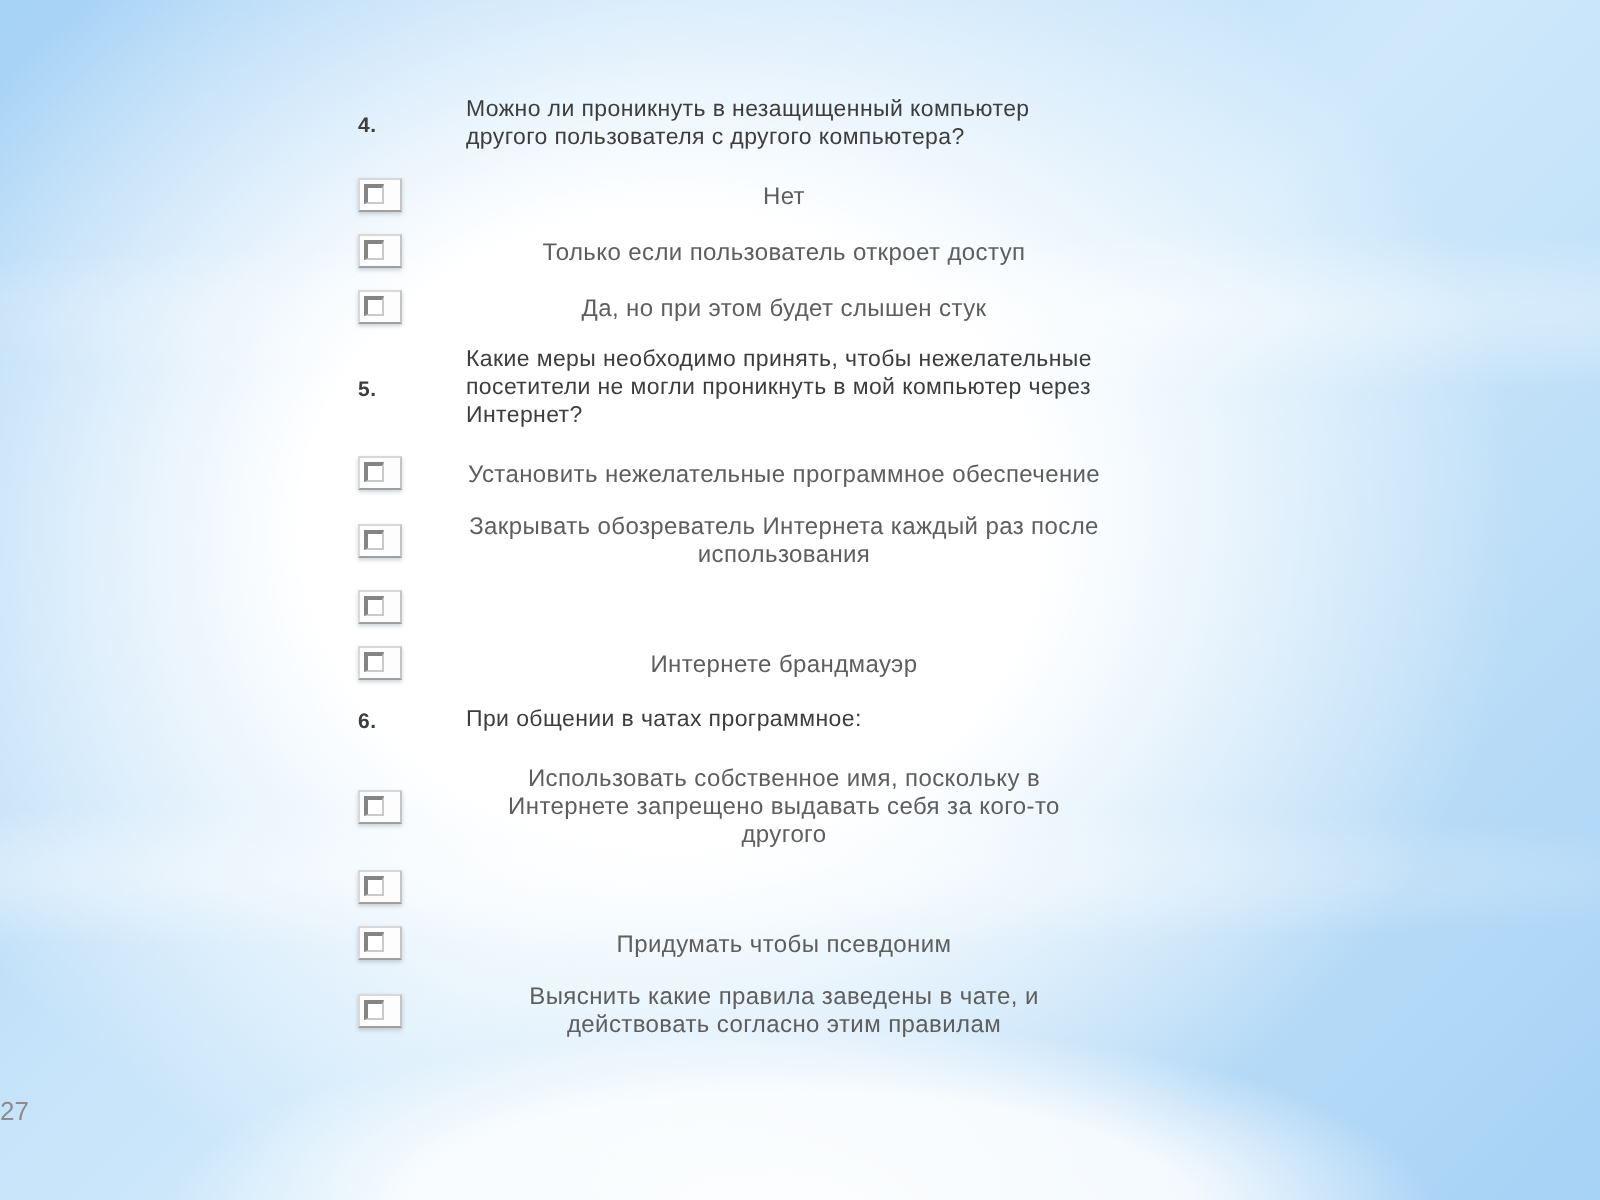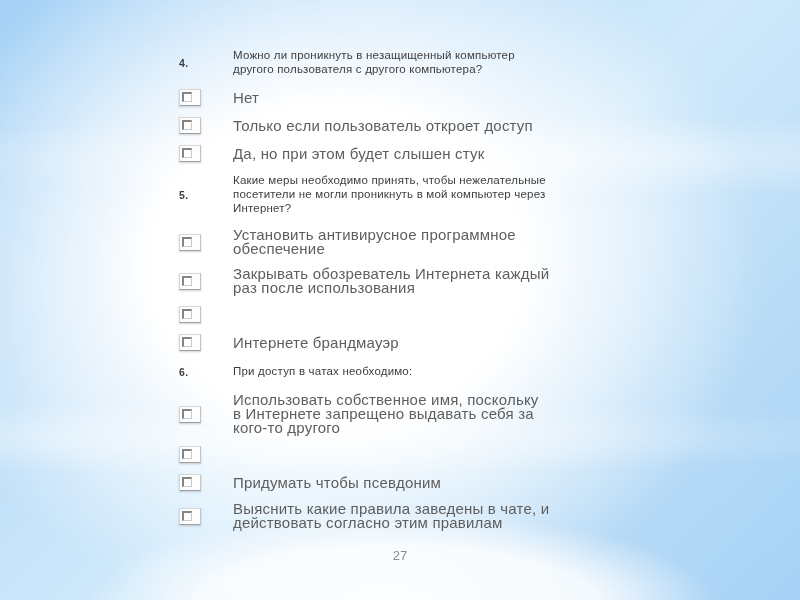--- a/index.html
+++ b/index.html
@@ -47,24 +47,25 @@
     width: 318px;
     font-size: 11.5px;
     font-weight: normal;
     line-height: 14px;
     color: var(--question-text, #3d3d3d);
     letter-spacing: 0.2px;
   }
 
   .opt-text {
     width: 318px;
-    font-size: 15px;
+    font-size: 12px;
     line-height: 14px;
     color: var(--option-text, #5e5e5e);
     letter-spacing: 0.2px;
+    text-align: center;
   }
 
   .checkbox {
     display: block;
     width: 20px;
     height: 15px;
     background: #fdfdfd;
     border: 1px solid #d8d8d8;
     border-bottom-color: #9f9f9f;
     border-right-color: #c4c4c4;
@@ -83,21 +84,20 @@
     border: 1px solid #c9c9c9;
     border-top: 2px solid #848484;
     border-left: 2px solid #848484;
   }
 
   .page-number {
     position: absolute;
     left: 0;
     top: 548px;
     width: 100%;
-    text-align: center;
     font-size: 13px;
     color: var(--page-number-text, #8c8c8c);
   }
 </style>
 </head>
 <body>
 
 <div class="slide-content">
 
   <div class="question">
@@ -131,21 +131,21 @@
     <div class="row header-row">
       <div class="gutter">
         <span class="q-number">5.</span>
       </div>
       <div class="q-text">Какие меры необходимо принять, чтобы нежелательные посетители не могли проникнуть в мой компьютер через Интернет?</div>
     </div>
     <div class="row option-row">
       <div class="gutter">
         <span class="checkbox"></span>
       </div>
-      <div class="opt-text">Установить антивирусное программное обеспечение</div>
+      <div class="opt-text">Установить нежелательные программное обеспечение</div>
     </div>
     <div class="row option-row">
       <div class="gutter">
         <span class="checkbox"></span>
       </div>
       <div class="opt-text">Закрывать обозреватель Интернета каждый раз после использования</div>
     </div>
     <div class="row option-row">
       <div class="gutter">
         <span class="checkbox"></span>
@@ -157,21 +157,21 @@
       </div>
       <div class="opt-text">Интернете брандмауэр</div>
     </div>
   </div>
 
   <div class="question">
     <div class="row header-row">
       <div class="gutter">
         <span class="q-number">6.</span>
       </div>
-      <div class="q-text">При доступ  в чатах необходимо:</div>
+      <div class="q-text">При общении  в чатах программное:</div>
     </div>
     <div class="row option-row">
       <div class="gutter">
         <span class="checkbox"></span>
       </div>
       <div class="opt-text">Использовать собственное имя, поскольку в Интернете запрещено выдавать себя за кого-то другого</div>
     </div>
     <div class="row option-row">
       <div class="gutter">
         <span class="checkbox"></span>

